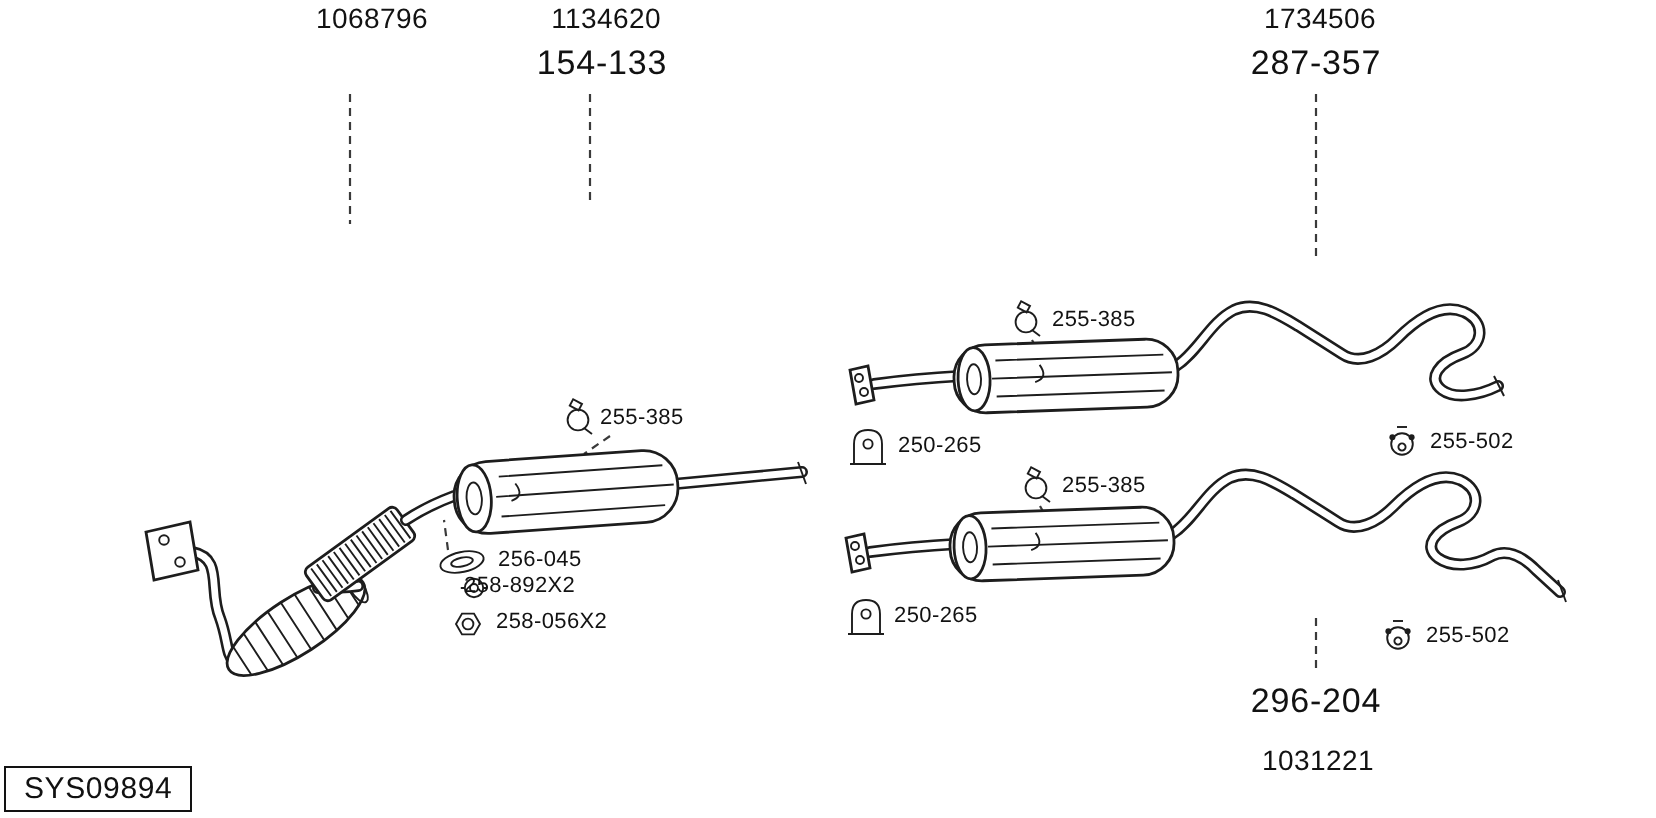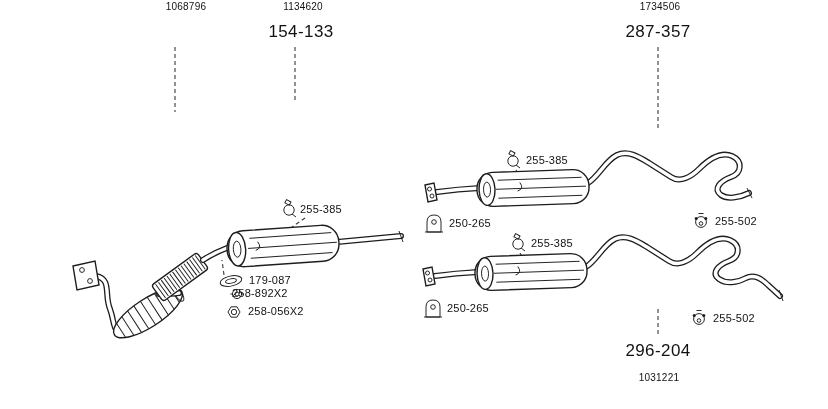--- a/index.html
+++ b/index.html
@@ -1,20 +1,20 @@
 <!DOCTYPE html>
 <html><head>
 <meta charset="utf-8">
 <style>
   * { margin:0; padding:0; box-sizing:border-box; }
   html,body { background:#ffffff; font-family:"Liberation Sans", sans-serif; }
   .canvas { position:relative; width:828px; height:409px; background:#fff; overflow:hidden; color:#111; }
   svg.art { position:absolute; left:0; top:0; }
   .txt { position:absolute; white-space:nowrap; color:#121212; }
-  .ref { font-size:10px; transform:translateX(-50%); letter-spacing:.2px; }
+  .ref { font-size:14px; transform:translateX(-50%); letter-spacing:.2px; }
   .part { font-size:17px; transform:translateX(-50%); letter-spacing:.4px; }
   .boxed { border:1.7px solid #121212; padding:1px 8px; }
   .callout { font-size:11px; letter-spacing:.2px; }
   .sysbox { position:absolute; left:2px; top:383px; border:1.7px solid #121212; padding:2px 9px; font-size:15px; letter-spacing:.3px; }
   .pO { fill:none; stroke:#1d1d1d; stroke-width:6; stroke-linecap:round; stroke-linejoin:round; }
   .pI { fill:none; stroke:#ffffff; stroke-width:3.4; stroke-linecap:round; stroke-linejoin:round; }
   .thin { fill:none; stroke:#1d1d1d; stroke-width:.95; }
   .wfill { fill:#ffffff; stroke:#1d1d1d; stroke-width:1.4; }
   .dash { fill:none; stroke:#3a3a3a; stroke-width:1.1; stroke-dasharray:4 3; }
 </style>
@@ -170,23 +170,24 @@
 
   <div class="txt ref" style="left:303px;top:1px">1134620</div>
   <div class="txt part" style="left:301px;top:22px">154-133</div>
 
   <div class="txt ref" style="left:660px;top:1px">1734506</div>
   <div class="txt part" style="left:658px;top:22px">287-357</div>
 
   <div class="txt part" style="left:658px;top:341px">296-204</div>
   <div class="txt ref" style="left:659px;top:372px">1031221</div>
 
+  <div class="sysbox">SYS09894</div>
 
   <div class="txt callout" style="left:300px;top:203px">255-385</div>
-  <div class="txt callout" style="left:249px;top:274px">179-087</div>
+  <div class="txt callout" style="left:249px;top:274px">256-045</div>
   <div class="txt callout" style="left:232px;top:287px">258-892X2</div>
   <div class="txt callout" style="left:248px;top:305px">258-056X2</div>
   <div class="txt callout" style="left:449px;top:217px">250-265</div>
   <div class="txt callout" style="left:526px;top:154px">255-385</div>
   <div class="txt callout" style="left:715px;top:215px">255-502</div>
   <div class="txt callout" style="left:447px;top:302px">250-265</div>
   <div class="txt callout" style="left:531px;top:237px">255-385</div>
   <div class="txt callout" style="left:713px;top:312px">255-502</div>
 
 </div>

